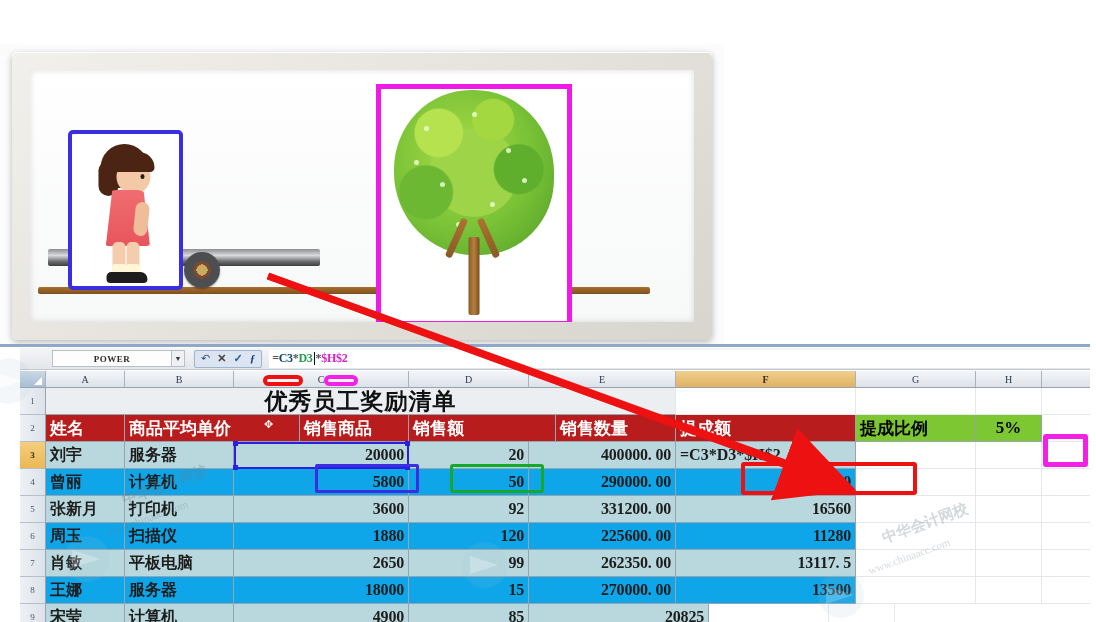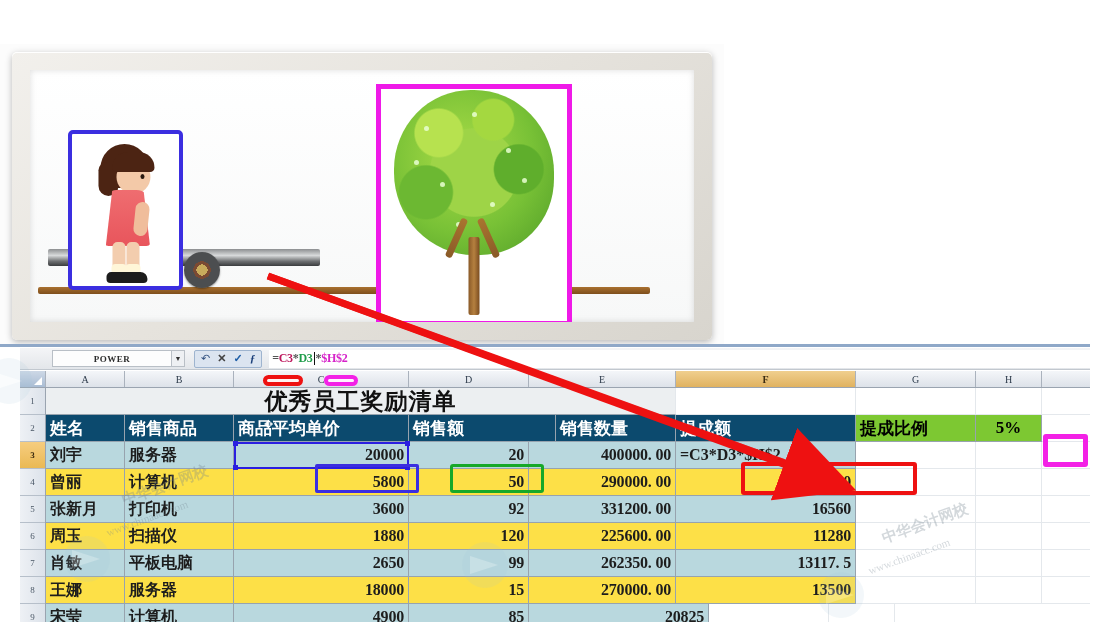--- a/index.html
+++ b/index.html
@@ -123,21 +123,21 @@
   .fb-btn { font-size: 11px; color: #2f4f7f; line-height: 1; }
   .fb-btn.x { color:#444; font-weight:bold; }
   .fb-btn.ok { color:#1f5fa8; font-weight:bold; }
   .fb-btn.fx { font-style: italic; font-family:"Liberation Serif",serif; color:#1a3f7a; font-weight:bold; }
   .fb-input {
     margin-left: 7px; flex: 1; height: 18px; background: #ffffff;
     display: flex; align-items: center; padding-left: 3px;
     font-family: "Liberation Serif", serif; font-size: 12px; font-weight: bold; letter-spacing: -.3px;
   }
   .fb-input .t-eq { color:#555; }
-  .fb-input .t-blue { color:#be185d; }
+  .fb-input .t-blue { color:#0c4a6e; }
   .fb-input .t-green { color:#1f9d4a; }
   .fb-input .t-mag { color:#d622c9; }
   .fb-caret { display:inline-block; width:1px; height:13px; background:#111; margin:0 1px; }
 
   
   .colhdr { position: absolute; left: 20px; top: 27px; width: 1076px; height: 17px; display: flex;
             background: linear-gradient(#f1f3f6,#dfe3e9); border-bottom: 1px solid #9aa4b0; }
   .corner { width: 26px; border-right: 1px solid #aab2bd;
             background: linear-gradient(#cdd8e6,#aabdd4); position: relative; }
   .corner::after { content:""; position:absolute; right:3px; bottom:2px; border-left:8px solid transparent; border-bottom:8px solid #fff; }
@@ -158,23 +158,23 @@
   .sheet { flex: 1; position: relative; background:#fff; }
   .row { display: flex; height: 27px; }
   .cell {
     border-right: 1px solid #97a3ae; border-bottom: 1px solid #97a3ae;
     font-family: "Liberation Serif", serif; font-size: 16px; color: #1d1d1d;
     display: flex; align-items: center; padding: 0 4px; overflow: hidden; white-space: nowrap;
   }
   .cell.blank { border-right: 1px solid #e4e8ec; border-bottom: 1px solid #e4e8ec; }
   .cell.num { justify-content: flex-end; font-weight: bold; letter-spacing: -.2px; }
   .cell.txt { font-weight: bold; }
-  .cell.hdr { background: #0c4a6e; color:#ffffff; font-weight:bold; font-size:17px; }
+  .cell.hdr { background: #b91c1c; color:#ffffff; font-weight:bold; font-size:17px; }
   .cell.data { background: #b9d8de; }
-  .cell.data.alt { background: #fde047; }
+  .cell.data.alt { background: #0ea5e9; }
   .cell.title { background:#eceff1; border-right:1px solid #e4e8ec; border-bottom:1px solid #97a3ae;
                 justify-content:center; font-size:23px; font-weight:bold; color:#111;
                 font-family:"Liberation Sans", sans-serif; letter-spacing:1px; }
   .cell.green { background:#7dc832; color:#000000; font-weight:bold; font-size:17px; }
   .cell.green.c { justify-content:center; }
 
   
   .w-a { width: 79px; } .w-b { width: 109px; } .w-c { width: 175px; }
   .w-d { width: 120px; } .w-e { width: 147px; } .w-f { width: 180px; }
   .w-g { width: 120px; } .w-h { width: 66px; } .w-rest { flex: 1; }
@@ -320,22 +320,22 @@
         <div class="row">
           <div class="cell title w-a w-title" style="width:630px">优秀员工奖励清单</div>
           <div class="cell blank w-f"></div>
           <div class="cell blank w-g"></div>
           <div class="cell blank w-h"></div>
           <div class="cell blank w-rest"></div>
         </div>
 
         <div class="row">
           <div class="cell hdr w-a">姓名</div>
+          <div class="cell hdr w-c">商品平均单价</div>
           <div class="cell hdr w-b">销售商品</div>
-          <div class="cell hdr w-c">商品平均单价</div>
           <div class="cell hdr w-e">销售额</div>
           <div class="cell hdr w-d">销售数量</div>
           <div class="cell hdr w-f">提成额</div>
           <div class="cell green w-g">提成比例</div>
           <div class="cell green c w-h">5%</div>
           <div class="cell blank w-rest"></div>
         </div>
 
         <div class="row">
           <div class="cell data txt w-a">刘宇</div>

